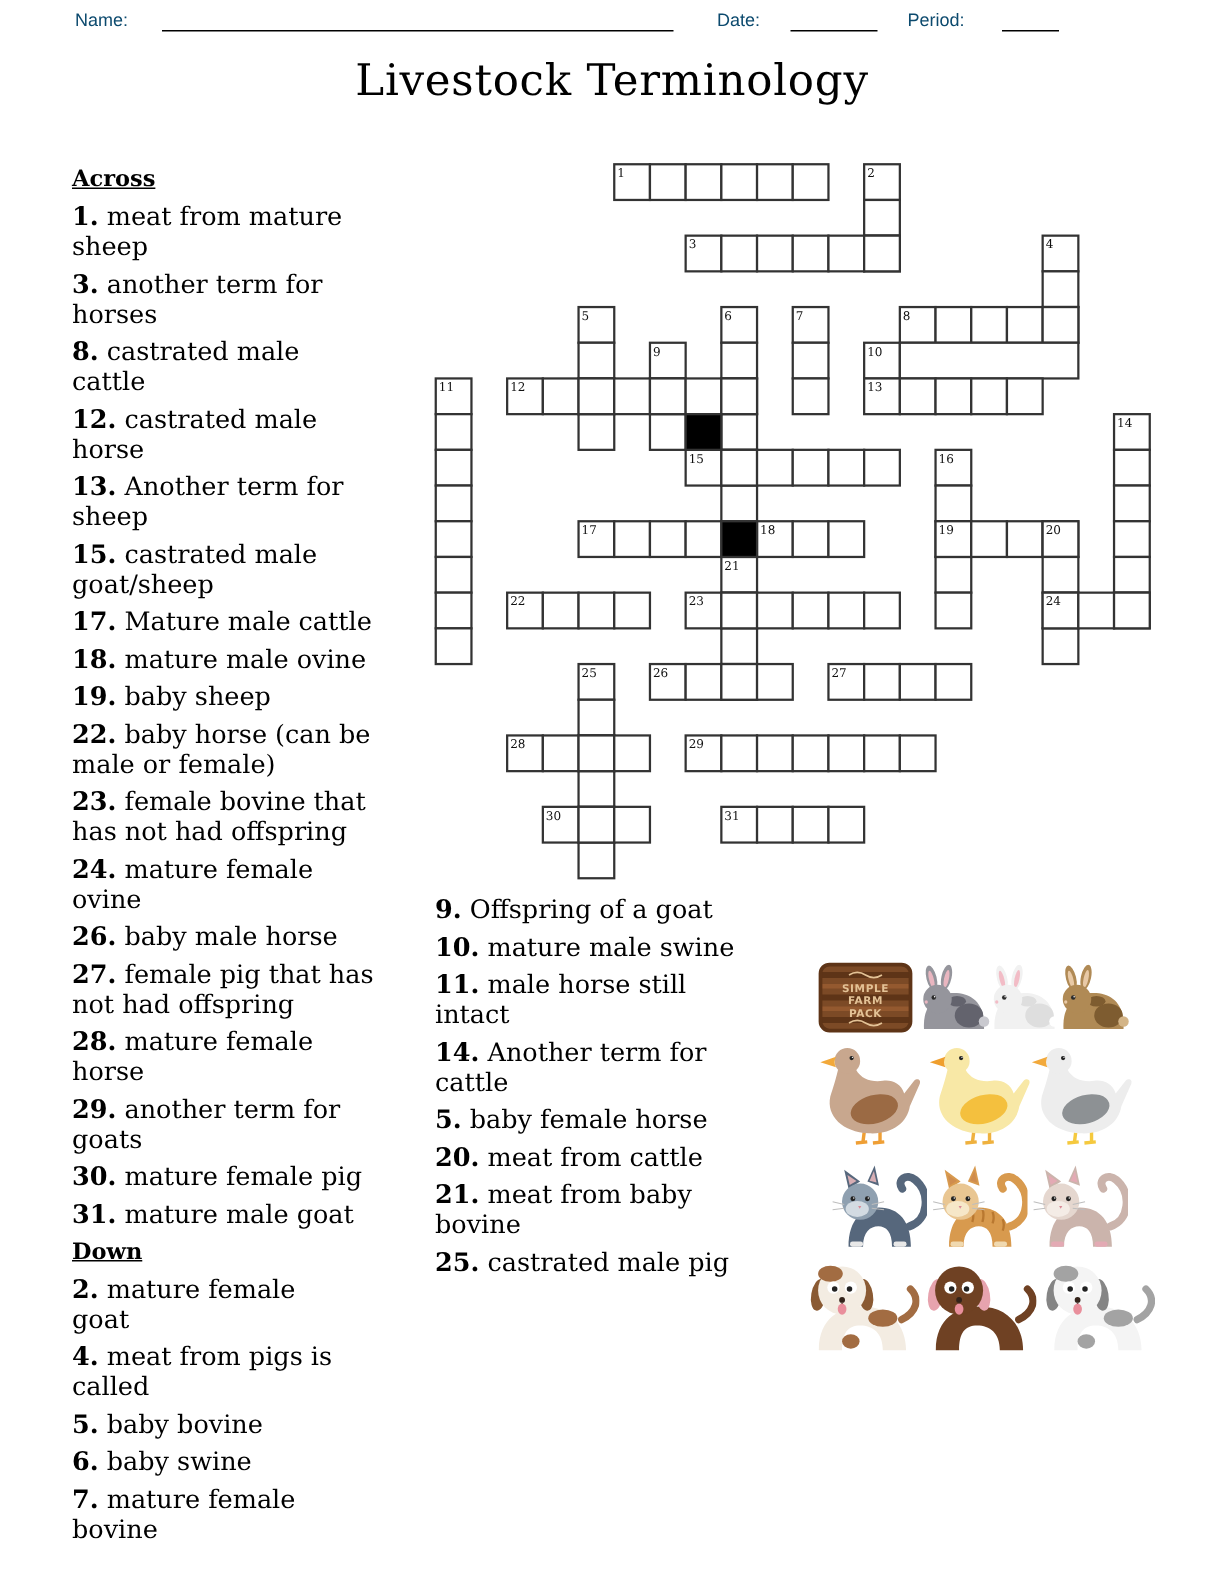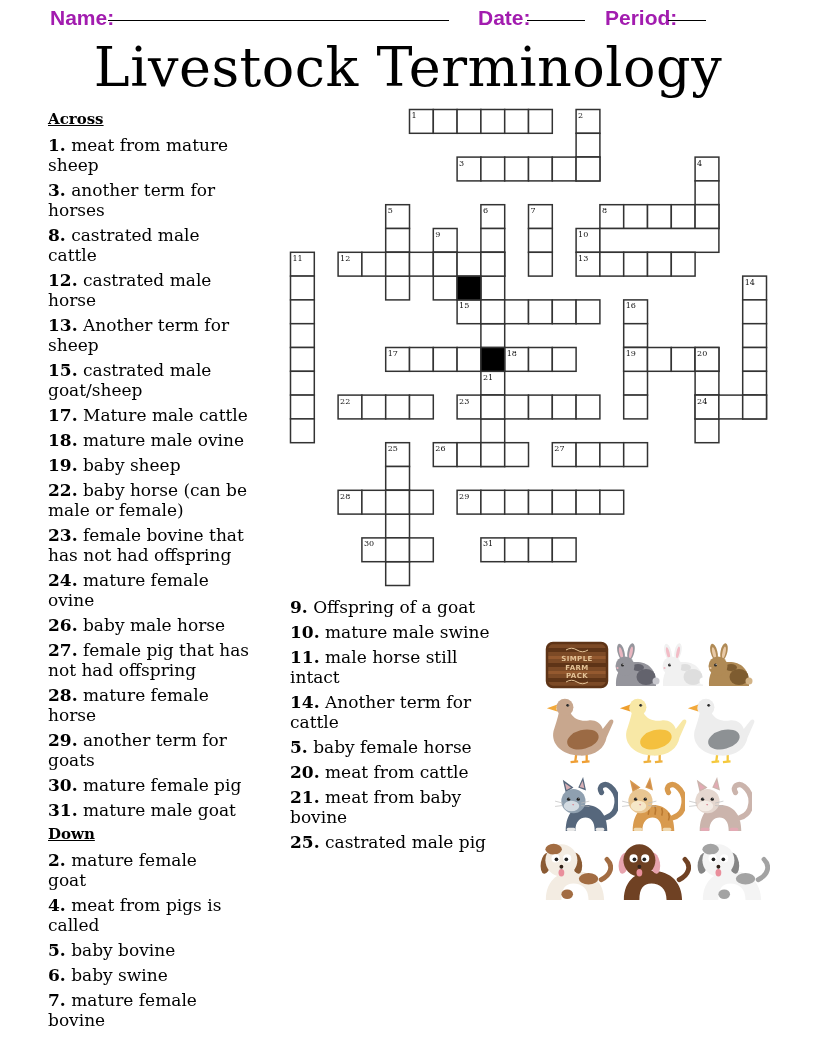--- a/index.html
+++ b/index.html
@@ -1,22 +1,22 @@
 <!DOCTYPE html>
 <html><head>
 <meta charset="utf-8">
 <style>
   html,body{margin:0;padding:0;background:#fff;}
   .page{position:relative;width:816px;height:1056px;background:#ffffff;
         font-family:"DejaVu Serif",serif;color:#000;overflow:hidden;}
   .hlabel{position:absolute;font-family:"Liberation Sans",sans-serif;
-          font-size:21px;color:#a21caf;white-space:nowrap;font-weight:bold;}
+          font-size:12px;color:#0c4a6e;white-space:nowrap;}
   .hline{position:absolute;border-bottom:1.6px solid #000;height:0;}
   .title{position:absolute;left:0;right:0;top:36px;text-align:center;
-         font-size:54px;font-weight:400;letter-spacing:.5px;}
+         font-size:29px;font-weight:400;letter-spacing:.5px;}
   .clue-col{position:absolute;}
   .clue-heading{font-size:15px;font-weight:700;text-decoration:underline;
                 margin:0 0 7px 0;}
   .clue{font-size:17px;line-height:20px;margin:0 0 5px 0;}
   .clue .num{font-weight:700;}
   #down-list-1{width:192px;}
   #crossword-svg{position:absolute;left:289px;top:108px;}
   .animal{position:absolute;}
   .animal svg{display:block;}
 </style>

